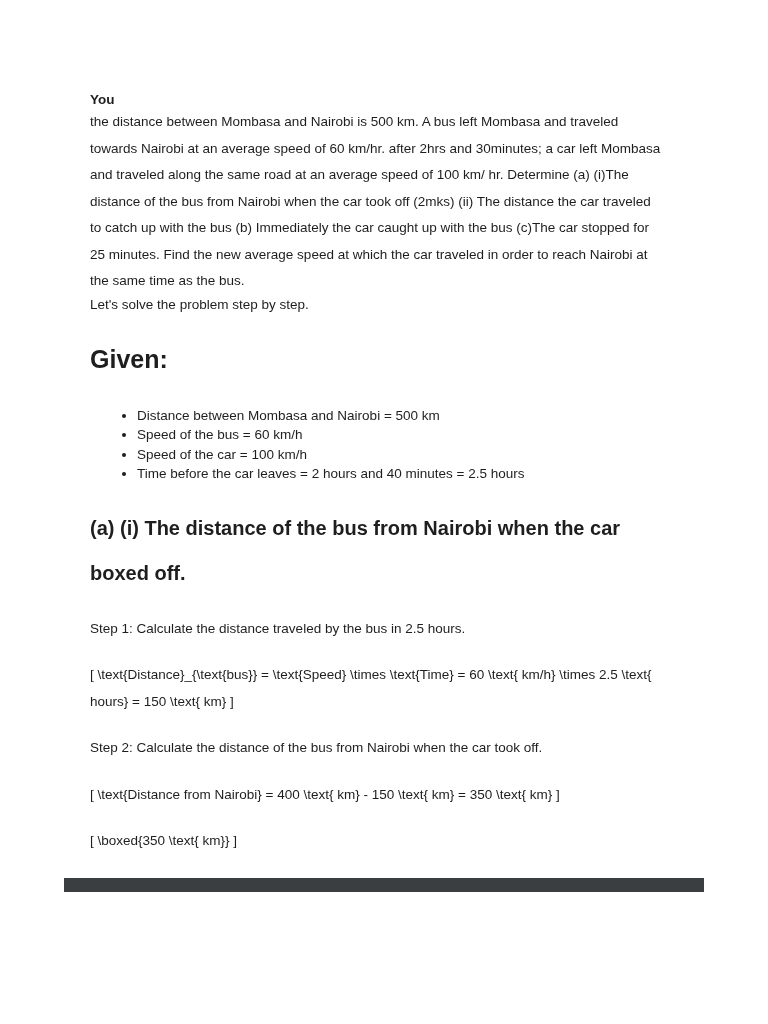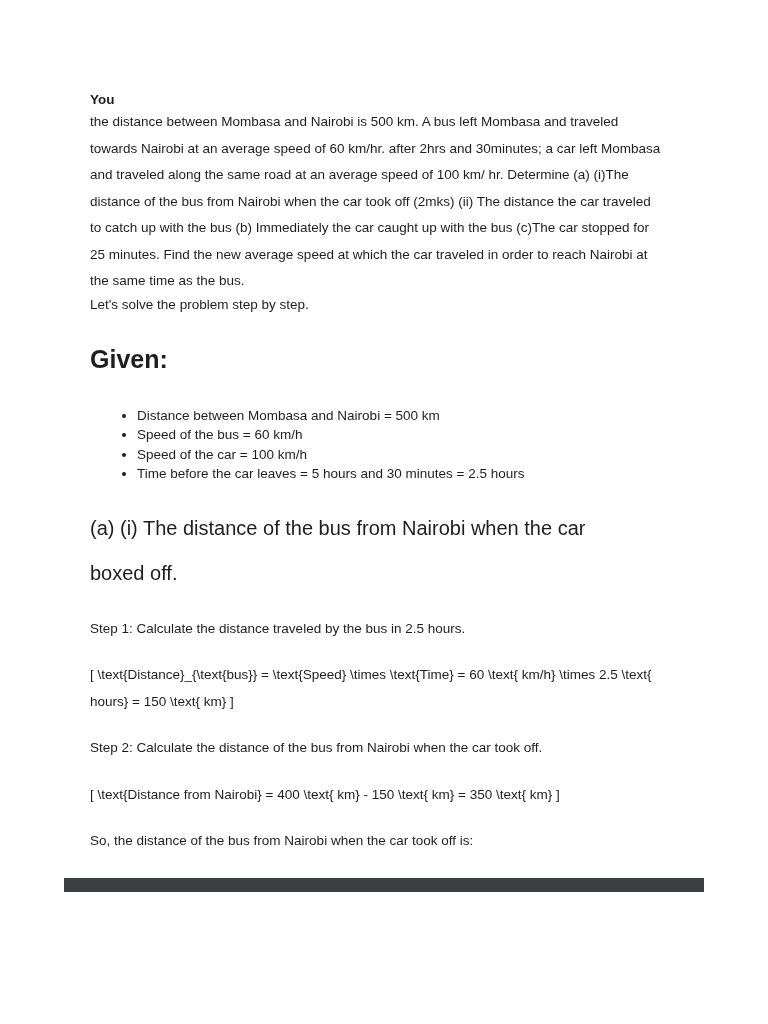--- a/index.html
+++ b/index.html
@@ -49,21 +49,21 @@
     margin: 30px 0 11px 0;
     padding: 0 0 0 47px;
   }
   ul.given-list li {
     font-size: 13.5px;
     line-height: 19.5px;
   }
   .h-section {
     margin: 22px 0 0 0;
     font-size: 20px;
-    font-weight: 400;
+    font-weight: 700;
     line-height: 45px;
   }
   .h-section .h-line { white-space: nowrap; }
   .para {
     margin: 20px 0 0 0;
     font-size: 13.5px;
     line-height: 26.5px;
   }
   .para.first-after-heading { margin-top: 20px; }
   .para .f-line { white-space: nowrap; }
@@ -94,39 +94,38 @@
     </div>
 
     <div class="intro-line">Let's solve the problem step by step.</div>
 
     <h2 class="h-given">Given:</h2>
 
     <ul class="given-list">
       <li>Distance between Mombasa and Nairobi = 500 km</li>
       <li>Speed of the bus = 60 km/h</li>
       <li>Speed of the car = 100 km/h</li>
-      <li>Time before the car leaves = 5 hours and 30 minutes = 2.5 hours</li>
+      <li>Time before the car leaves = 2 hours and 40 minutes = 2.5 hours</li>
     </ul>
 
     <h3 class="h-section">
       <div class="h-line">(a) (i) The distance of the bus from Nairobi when the car</div>
       <div class="h-line">boxed off.</div>
     </h3>
 
     <div class="para first-after-heading">Step 1: Calculate the distance traveled by the bus in 2.5 hours.</div>
 
     <div class="para">
       <div class="f-line">[ \text{Distance}_{\text{bus}} = \text{Speed} \times \text{Time} = 60 \text{ km/h} \times 2.5 \text{</div>
       <div class="f-line">hours} = 150 \text{ km} ]</div>
     </div>
 
     <div class="para">Step 2: Calculate the distance of the bus from Nairobi when the car took off.</div>
 
     <div class="para f-line">[ \text{Distance from Nairobi} = 400 \text{ km} - 150 \text{ km} = 350 \text{ km} ]</div>
 
-    <div class="para">So, the distance of the bus from Nairobi when the car took off is:</div>
 
     <div class="para f-line">[ \boxed{350 \text{ km}} ]</div>
 
   </div>
 
   <div class="page-edge-bar" style="background: rgb(59, 62, 65);"></div>
 </div>
 
 </body></html>

